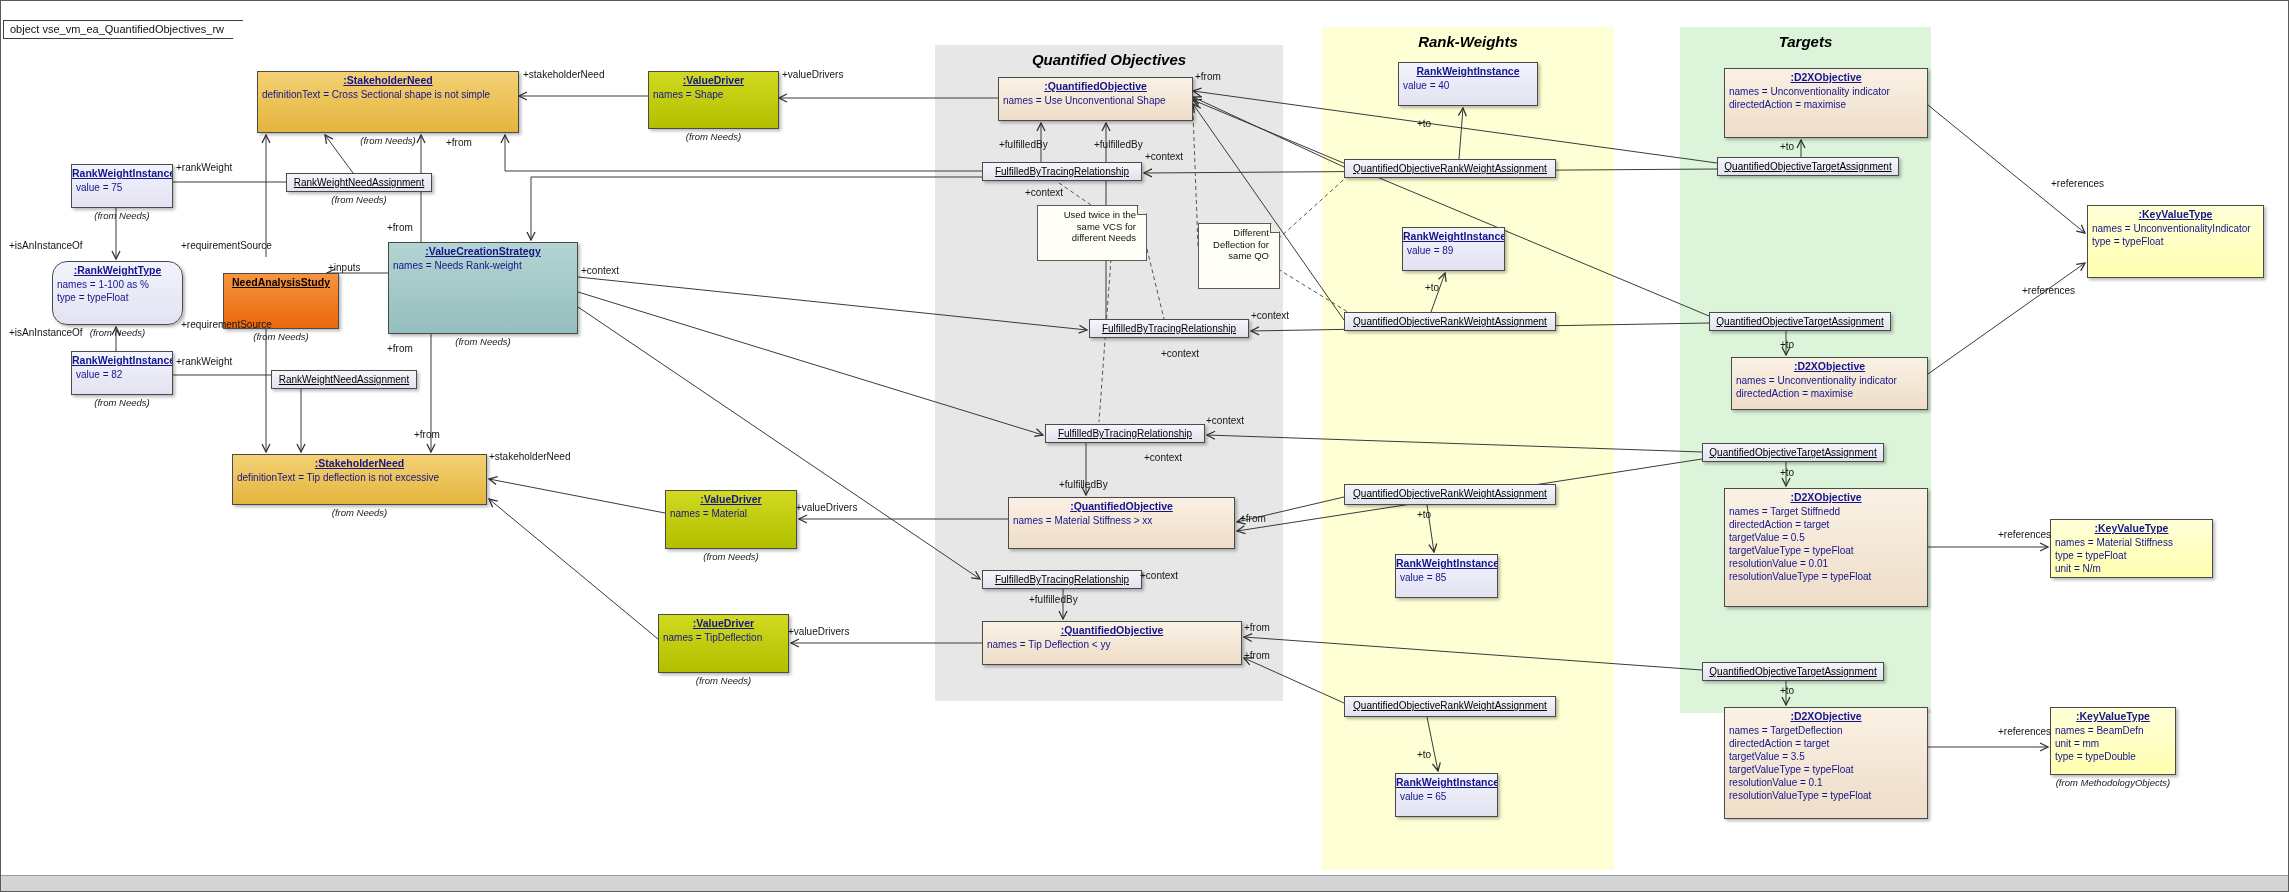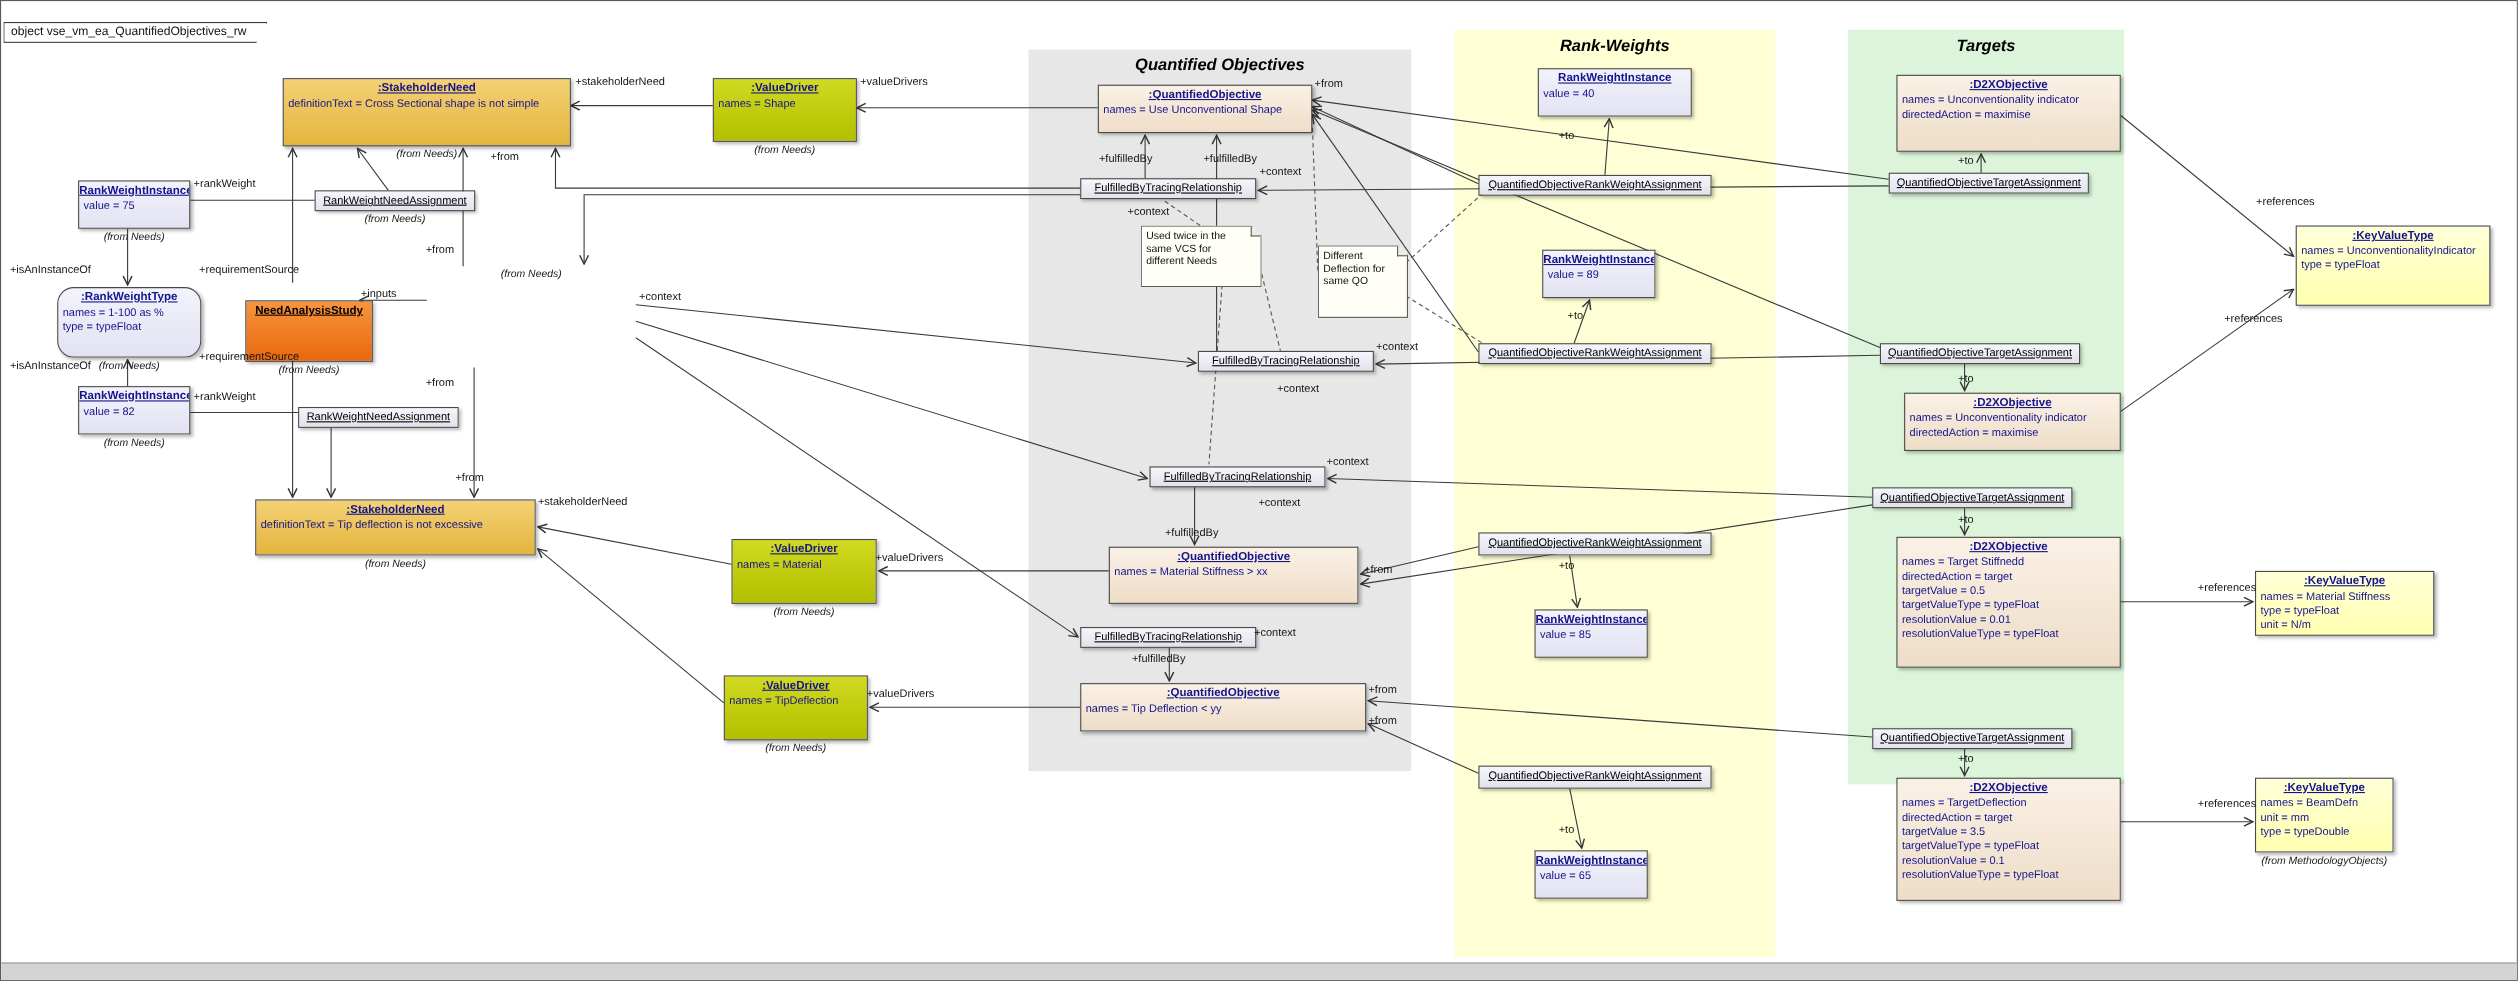--- a/index.html
+++ b/index.html
@@ -31,21 +31,21 @@
   .style-lavender .node-box{background:linear-gradient(#f3f3fc,#e2e2f2);}
   .style-teal .node-box{background:linear-gradient(#b3d4d3,#95bfbe);}
   .style-orange .node-box{background:linear-gradient(#f7943f,#e9680c);}
   .style-yellow .node-box{background:linear-gradient(#ffffd8,#ffffb0);}
   .style-plain .node-box{background:linear-gradient(#f5f5fb,#e2e2ee);}
   .style-plain .node-title{font-weight:normal;color:#000;font-size:10px;line-height:16px;}
   .style-orange .node-title{color:#000;}
   
   .note{position:absolute;background:#fffff8;border:1px solid #5a5a5a;box-sizing:border-box;
     clip-path:polygon(0 0,calc(100% - 9px) 0,100% 9px,100% 100%,0 100%);
-    box-shadow:2px 2px 3px rgba(0,0,0,0.2);pointer-events:auto;}
+    box-shadow:2px 2px 3px rgba(0,0,0,0.2);pointer-events:auto;text-align:right;}
   .note-fold{position:absolute;top:0;right:0;width:9px;height:9px;background:#ececdf;
     border-left:1px solid #5a5a5a;border-bottom:1px solid #5a5a5a;box-sizing:border-box;}
   .note-text{font-size:9.5px;color:#111;padding:3px 10px 2px 4px;line-height:11.5px;}
   
   .edge-label{position:absolute;font-size:10px;color:#151515;white-space:nowrap;}
   
   #bottom-bar{position:absolute;left:0;bottom:0;width:100%;height:15px;background:#d4d4d4;
     border-top:1px solid #9a9a9a;z-index:5;}
 </style>
 </head>
@@ -210,20 +210,24 @@
         </div>
         <div class="node-from">(from Needs)</div>
       </div>
       <div class="node style-orange" style="left: 222px; top: 272px; width: 116px;">
         <div class="node-box" style="height: 56px;">
           <div class="node-title">NeedAnalysisStudy</div>
         </div>
         <div class="node-from">(from Needs)</div>
       </div>
       <div class="node style-teal" style="left: 387px; top: 241px; width: 190px;">
+        <div class="node-box" style="height: 92px;">
+          <div class="node-title">:ValueCreationStrategy</div>
+          <div class="node-line">names = Needs Rank-weight</div>
+        </div>
         <div class="node-from">(from Needs)</div>
       </div>
       <div class="node style-lavender" style="left: 1401px; top: 226px; width: 103px;">
         <div class="node-box" style="height: 44px;">
           <div class="node-title">RankWeightInstance</div>
           <div class="node-line">value = 89</div>
         </div>
       </div>
       <div class="node style-plain" style="left: 1088px; top: 318px; width: 160px;">
         <div class="node-box" style="height: 19px;">

